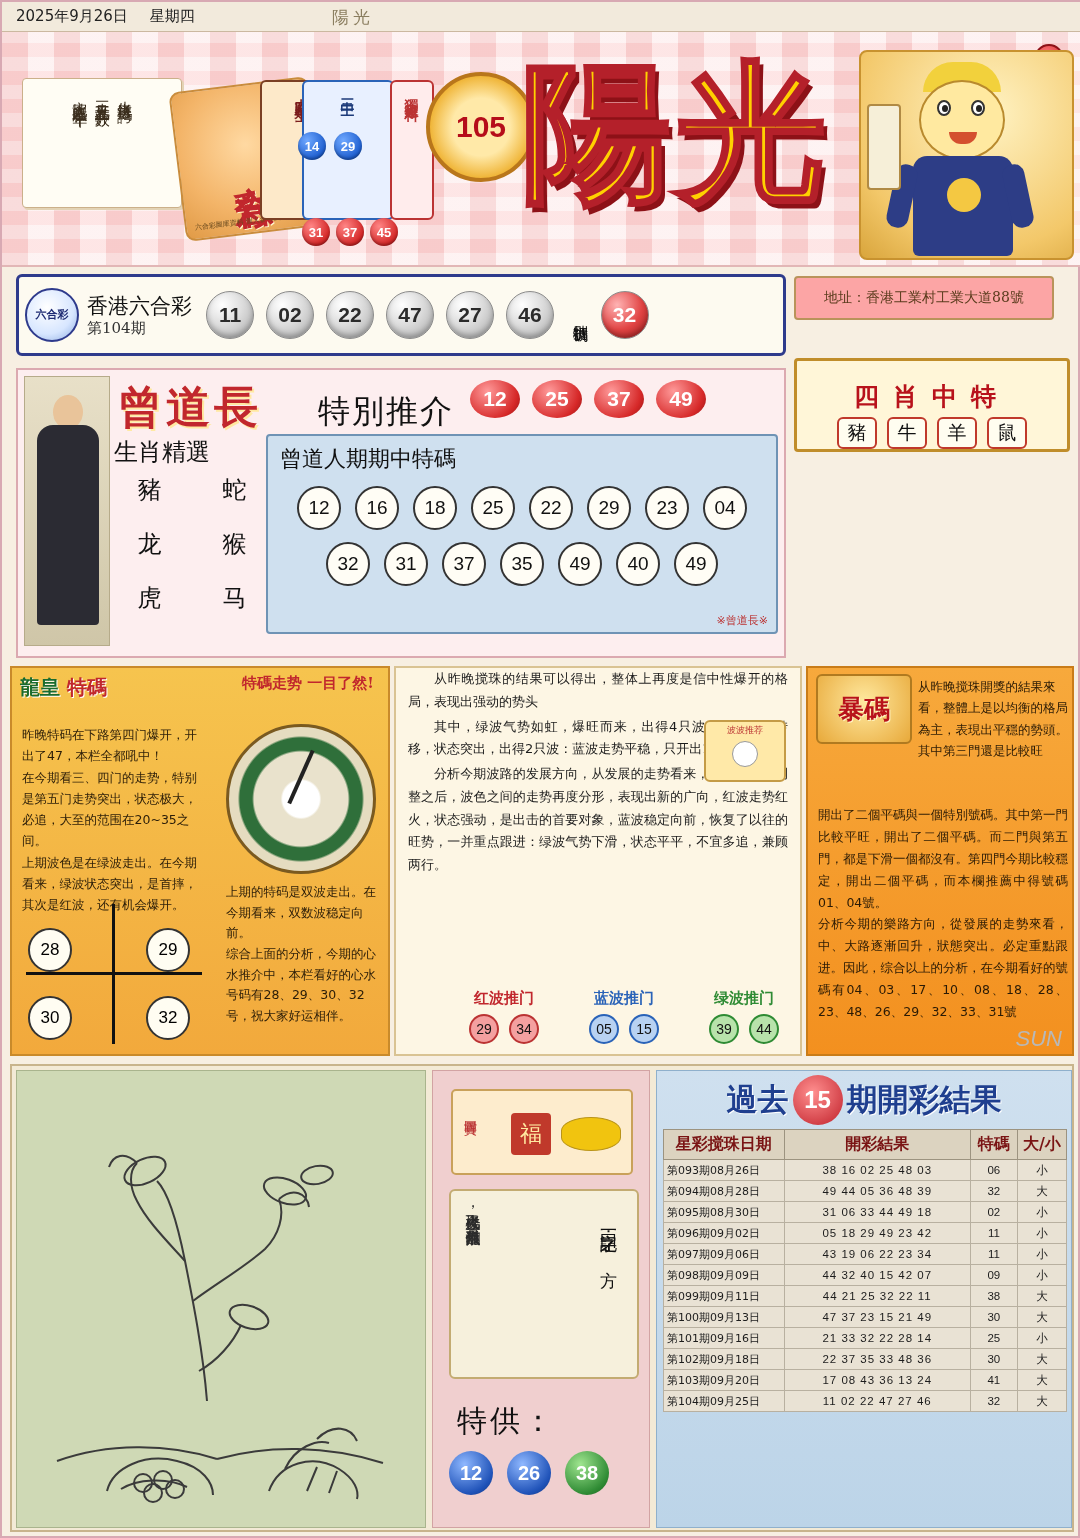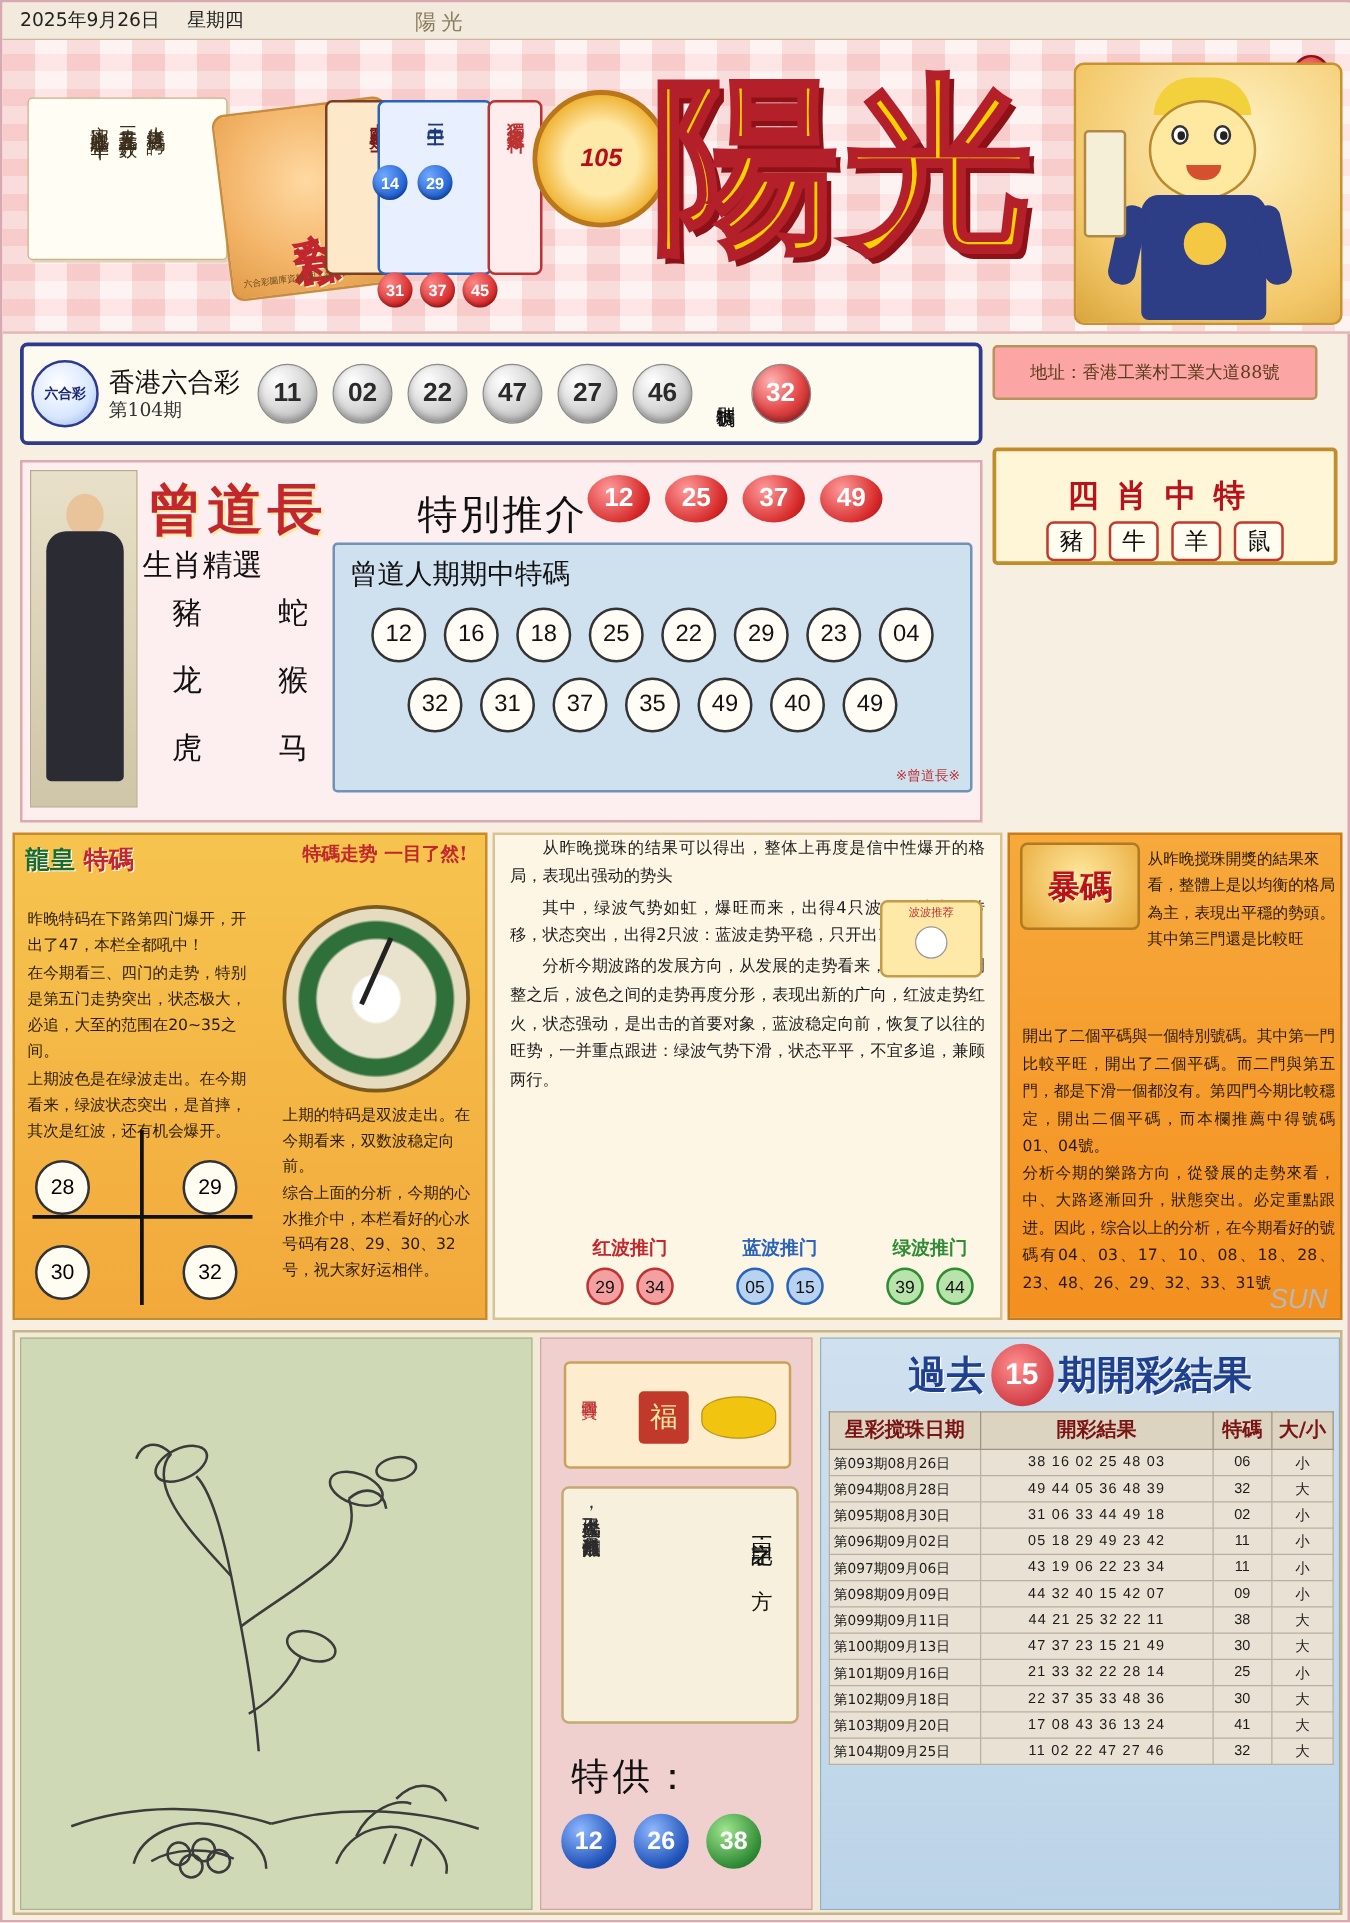--- a/index.html
+++ b/index.html
@@ -77,21 +77,21 @@
     color:#fff;font-size:13px;display:flex;align-items:center;justify-content:center;
     font-family:"Liberation Sans", sans-serif; font-weight:bold;
     box-shadow:inset 0 -2px 3px rgba(0,0,0,.3);
   }
   .ball.red { background:radial-gradient(circle at 33% 30%, #ff8686, #d42727 70%, #92151b);}
   .issue-ring {
     position:absolute; left:424px; top:40px; width:110px; height:110px;
     border-radius:50%; background:radial-gradient(circle at 50% 50%, #ffe9a8 0 40%, #f0b63a 70%, #d2901f 100%);
     border:4px solid #b9761b; display:flex; align-items:center; justify-content:center;
   }
-  .issue-ring b { font-size:20px; color:#b50d1a; font-family:"Liberation Sans", sans-serif;font-style:italic;}
+  .issue-ring b { font-size:30px; color:#b50d1a; font-family:"Liberation Sans", sans-serif;}
   .issue-lbl { position:absolute; left:432px; top:38px; font-size:22px; color:#c1272d; font-weight:bold; writing-mode:vertical-rl;}
   .sun-title {
     position:absolute; left:520px; top:24px; font-size:150px; line-height:1;
     font-family:"DejaVu Serif", serif; font-weight:bold;
     color:#ffd100; -webkit-text-stroke:3px #b4202a;
     text-shadow:5px 6px 0 #8d1117, 0 0 3px #fff;
     letter-spacing:4px;
   }
   .mascot {
     position:absolute; right:8px; top:18px; width:215px; height:210px;
@@ -167,21 +167,21 @@
     background:linear-gradient(#e8e0c8,#cfc6a8);
     border:1px solid #b6ab8a;
   }
   .photo .p-head{position:absolute;left:28px;top:18px;width:30px;height:34px;border-radius:50%;background:#e9c49a;}
   .photo .p-body{position:absolute;left:12px;top:48px;width:62px;height:200px;background:#2b2b33;border-radius:16px 16px 4px 4px;}
   .ming {
     position:absolute; left:100px; top:8px; font-size:44px; color:#c1272d;
     font-family:"DejaVu Serif",serif; font-weight:bold; letter-spacing:4px;
     text-shadow:2px 2px 0 #ffe9a2;
   }
-  .tuijie { position:absolute; left:300px; top:20px; font-size:32px; color:#111; font-family:"DejaVu Serif",serif; letter-spacing:2px;margin-left:16px;}
+  .tuijie { position:absolute; left:300px; top:20px; font-size:32px; color:#111; font-family:"DejaVu Serif",serif; letter-spacing:2px;}
   .tjballs{position:absolute; left:452px; top:10px; display:flex; gap:12px;}
   .tjballs .b{width:50px;height:38px;border-radius:50%;
     background:radial-gradient(circle at 35% 30%, #ff9a9a, #d62828 70%, #8f1414);
     color:#fff;font-size:21px;display:flex;align-items:center;justify-content:center;font-weight:bold;
     font-family:"Liberation Sans",sans-serif;}
   .shengxiao{position:absolute;left:96px;top:66px;width:150px;font-size:24px;color:#111;font-family:"DejaVu Serif",serif;}
   .sx-grid{position:absolute;left:104px;top:104px;width:140px;display:grid;grid-template-columns:1fr 1fr;gap:22px 30px;}
   .sx-grid div{font-size:24px;color:#111;font-family:"DejaVu Serif",serif;text-align:center;}
   .tezone {
     position:absolute; left:248px; top:64px; width:512px; height:200px;
@@ -241,21 +241,21 @@
 
   .panelC {
     position:absolute; left:804px; top:664px; width:268px; height:390px;
     background:linear-gradient(#f7a93c,#f3901f); border:2px solid #c97c18;
   }
   .panelC .badge{position:absolute;left:8px;top:6px;width:96px;height:70px;
     background:radial-gradient(circle at 50% 40%, #ffe9a0,#e8a93a);border:2px solid #b07a20;border-radius:6px;
     display:flex;align-items:center;justify-content:center;}
   .panelC .badge span{font-size:26px;color:#b8121b;font-family:"DejaVu Serif",serif;font-weight:bold;text-shadow:1px 1px 0 #fff6c8;}
   .panelC .txt{position:absolute;left:110px;top:8px;width:150px;font-size:12.5px;line-height:1.7;color:#2a1a05;}
-  .panelC .txt2{position:absolute;left:10px;top:150px;width:250px;font-size:12.5px;line-height:1.75;color:#2a1a05;text-align:justify;}
+  .panelC .txt2{position:absolute;left:10px;top:136px;width:250px;font-size:12.5px;line-height:1.75;color:#2a1a05;text-align:justify;}
   .sunmark{position:absolute;right:10px;bottom:2px;font-size:22px;color:#b8b8b8;font-family:"Liberation Sans",sans-serif;font-style:italic;}
 
   
   .bottom {
     position:absolute; left:8px; top:1062px; width:1064px; height:468px;
     background:#f3ead6; border:2px solid #c8b48c;
   }
   .drawing {
     position:absolute; left:4px; top:4px; width:410px; height:458px;
     background:#cfd9b5; border:1px solid #a9b48d;

